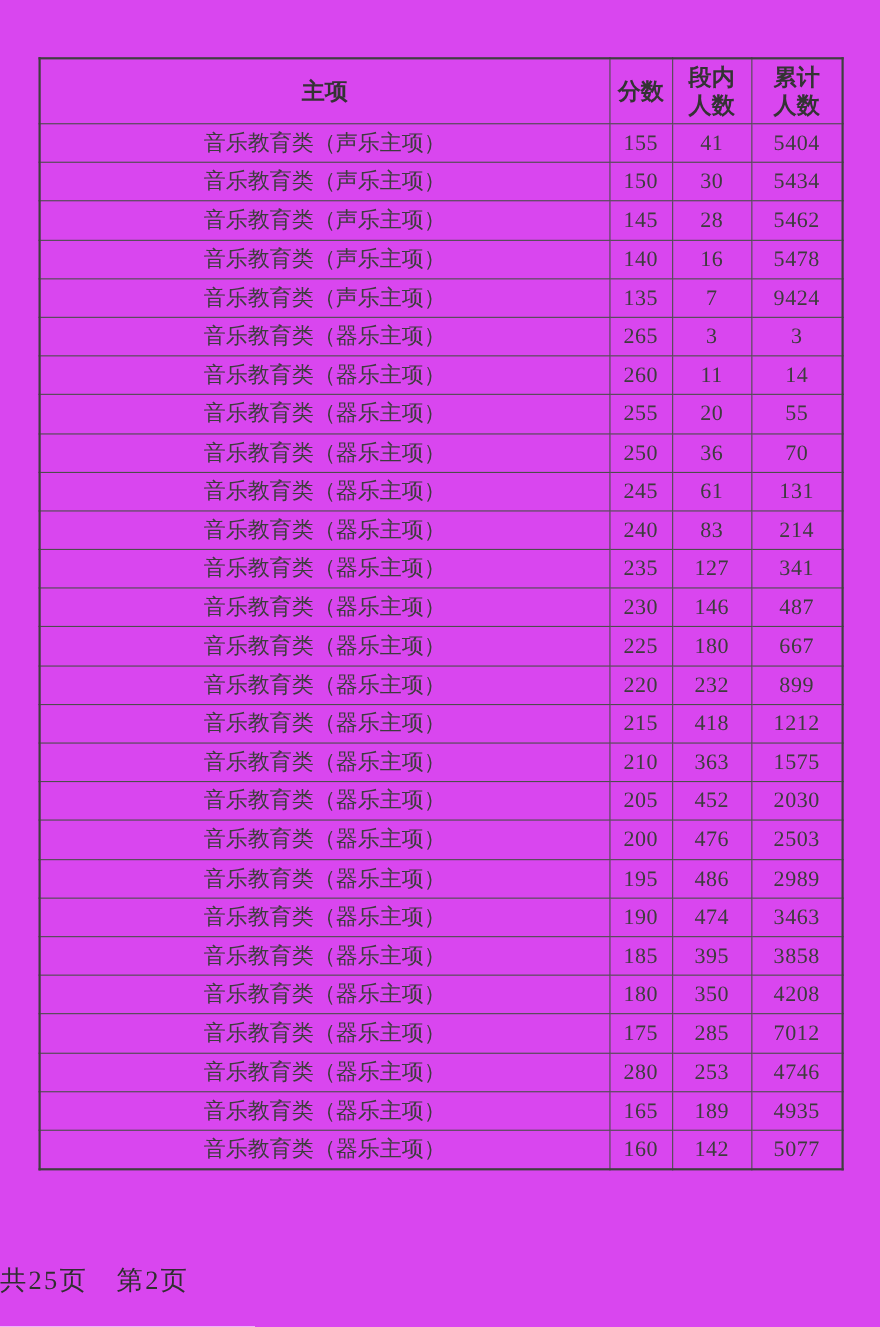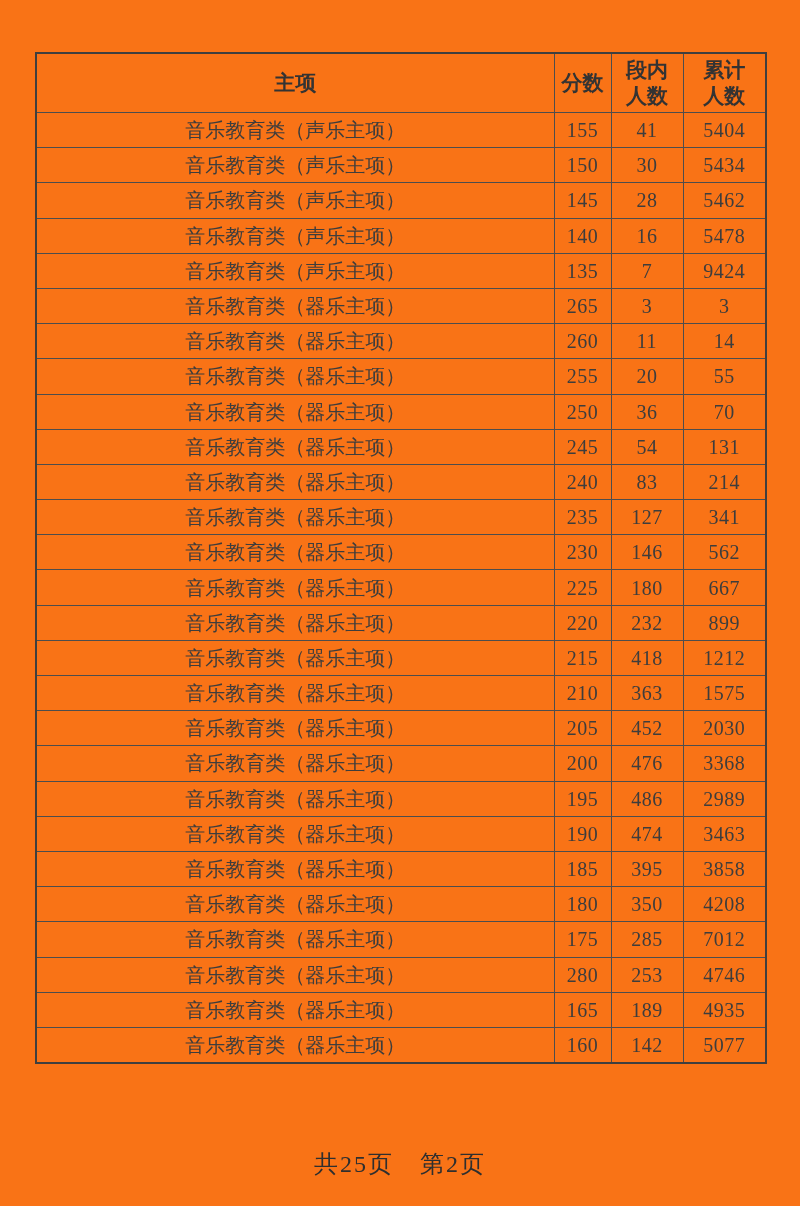--- a/index.html
+++ b/index.html
@@ -4,21 +4,21 @@
 <style>
   html, body {
     margin: 0;
     padding: 0;
     background: #ffffff;
   }
   .page {
     position: relative;
     width: 800px;
     height: 1206px;
-    background: #f97316;
+    background: #d946ef;
     font-family: "Liberation Serif", "DejaVu Serif", serif;
     overflow: hidden;
   }
   table.score-table {
     position: absolute;
     left: 35px;
     top: 52px;
     width: 730px;
     border-collapse: collapse;
     table-layout: fixed;
@@ -50,21 +50,21 @@
     color: #3d3d3d;
   }
   td.cell-num {
     letter-spacing: 0.5px;
   }
   .footer {
     position: absolute;
     left: 0;
     top: 1148px;
     width: 100%;
-    text-align: center;
+    text-align: left;
     font-size: 24px;
     color: #2f2f2f;
     letter-spacing: 2px;
   }
 </style>
 </head>
 <body>
 
 <div class="page">
 
@@ -136,40 +136,40 @@
         </tr>
         <tr>
           <td>音乐教育类（器乐主项）</td>
           <td class="cell-num">250</td>
           <td class="cell-num">36</td>
           <td class="cell-num">70</td>
         </tr>
         <tr>
           <td>音乐教育类（器乐主项）</td>
           <td class="cell-num">245</td>
-          <td class="cell-num">54</td>
+          <td class="cell-num">61</td>
           <td class="cell-num">131</td>
         </tr>
         <tr>
           <td>音乐教育类（器乐主项）</td>
           <td class="cell-num">240</td>
           <td class="cell-num">83</td>
           <td class="cell-num">214</td>
         </tr>
         <tr>
           <td>音乐教育类（器乐主项）</td>
           <td class="cell-num">235</td>
           <td class="cell-num">127</td>
           <td class="cell-num">341</td>
         </tr>
         <tr>
           <td>音乐教育类（器乐主项）</td>
           <td class="cell-num">230</td>
           <td class="cell-num">146</td>
-          <td class="cell-num">562</td>
+          <td class="cell-num">487</td>
         </tr>
         <tr>
           <td>音乐教育类（器乐主项）</td>
           <td class="cell-num">225</td>
           <td class="cell-num">180</td>
           <td class="cell-num">667</td>
         </tr>
         <tr>
           <td>音乐教育类（器乐主项）</td>
           <td class="cell-num">220</td>
@@ -191,21 +191,21 @@
         <tr>
           <td>音乐教育类（器乐主项）</td>
           <td class="cell-num">205</td>
           <td class="cell-num">452</td>
           <td class="cell-num">2030</td>
         </tr>
         <tr>
           <td>音乐教育类（器乐主项）</td>
           <td class="cell-num">200</td>
           <td class="cell-num">476</td>
-          <td class="cell-num">3368</td>
+          <td class="cell-num">2503</td>
         </tr>
         <tr>
           <td>音乐教育类（器乐主项）</td>
           <td class="cell-num">195</td>
           <td class="cell-num">486</td>
           <td class="cell-num">2989</td>
         </tr>
         <tr>
           <td>音乐教育类（器乐主项）</td>
           <td class="cell-num">190</td>

